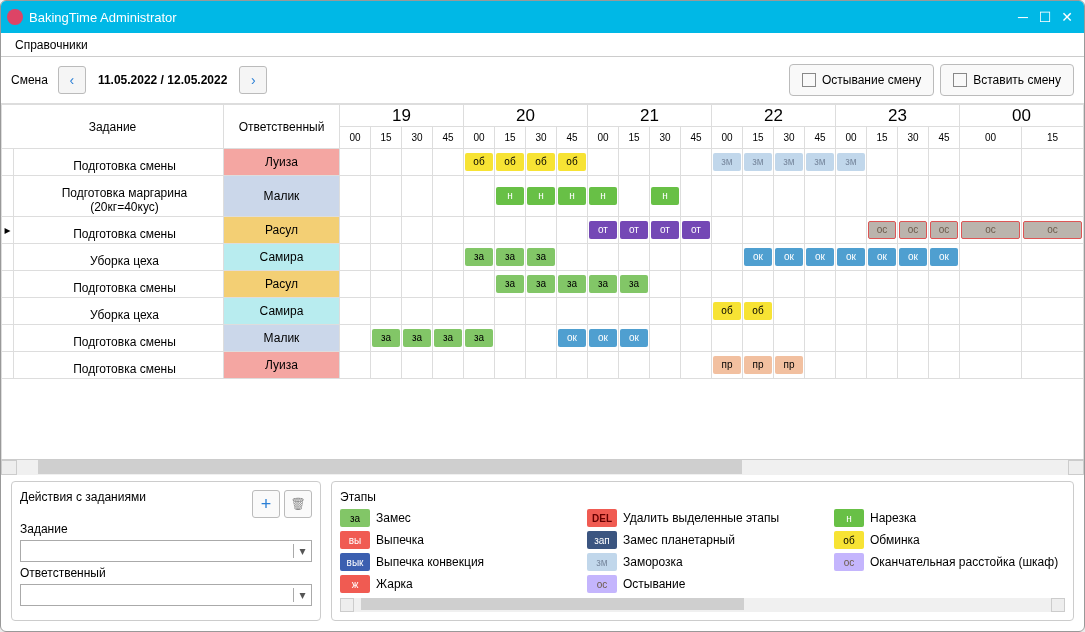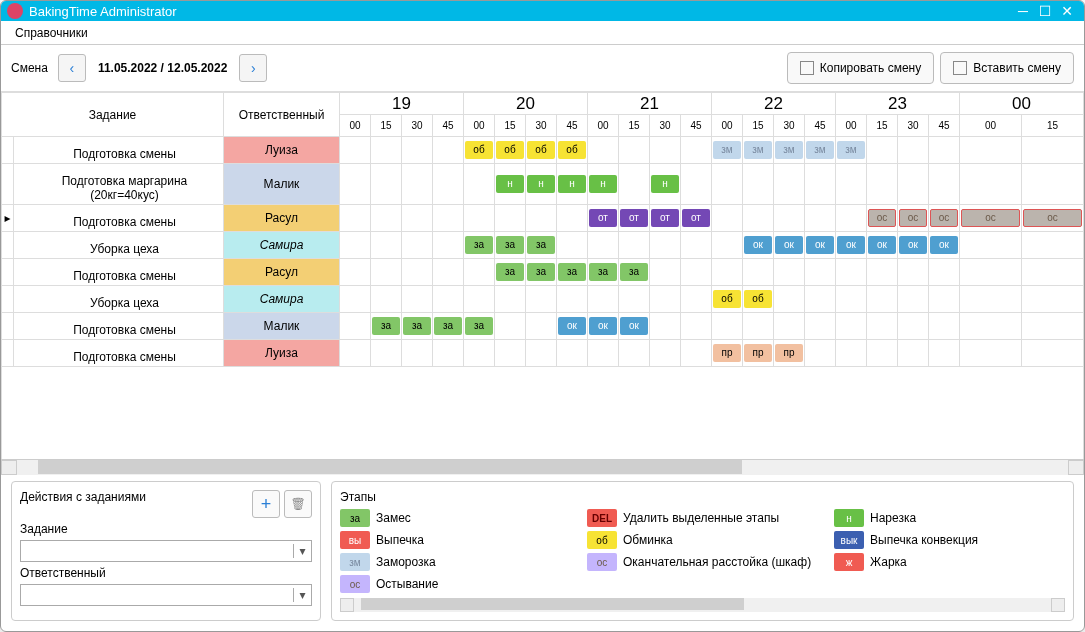--- a/index.html
+++ b/index.html
@@ -1,18 +1,18 @@
 <!DOCTYPE html>
 <html><head>
 <meta charset="utf-8">
 <style>
 * { box-sizing: border-box; margin: 0; padding: 0; }
 body { font-family: "Segoe UI", Tahoma, sans-serif; font-size: 12px; background: #fff; }
 .window { width: 1085px; height: 632px; border: 1px solid #999; display: flex; flex-direction: column; box-shadow: 0 4px 16px rgba(0,0,0,0.2); border-radius: 6px; overflow: hidden; }
-.titlebar { height: 20px; background: #00b8e6; color: #fff; display: flex; align-items: center; padding: 0 6px; font-size: 13px; }
+.titlebar { height: 32px; background: #00b8e6; color: #fff; display: flex; align-items: center; padding: 0 6px; font-size: 13px; }
 .titlebar .logo { width: 16px; height: 16px; background: #d46; border-radius: 50%; display: inline-block; margin-right: 6px; }
 .titlebar .spacer { flex: 1; }
 .titlebar .wbtn { width: 22px; height: 20px; display: flex; align-items: center; justify-content: center; font-size: 14px; cursor: pointer; }
 .mainmenu { height: 24px; border-bottom: 1px solid #ccc; display: flex; align-items: center; padding: 0 8px; background: #fff; }
 .mainmenu span { padding: 2px 6px; cursor: pointer; }
 .toolbar { height: 46px; display: flex; align-items: center; padding: 6px 10px; gap: 6px; }
 .lbl { margin-right: 4px; }
 .navbtn { width: 28px; height: 28px; border: 1px solid #bbb; background: #f5f5f5; border-radius: 3px; display: flex; align-items: center; justify-content: center; cursor: pointer; color: #2a7fd6; font-size: 14px; }
 .daterange { font-weight: bold; height: 28px; line-height: 28px; padding: 0 6px; }
 .tool-spacer { flex: 1; }
@@ -24,21 +24,21 @@
 th.task-h { width: 260px; }
 th.resp-h { width: 116px; }
 th.hour-h { width: 124px; height: 22px; font-size: 17px; }
 th.quarter-h { width: 31px; height: 22px; font-size: 10px; }
 td.task { text-align: left; padding: 10px 6px 2px 18px; height: 22px; }
 td.row-mark { width: 12px; border-right: none; }
 td.resp { height: 22px; font-size: 12px; margin-top: 48px; }
 td.resp.c-pink { background:#f4a6a2; }
 td.resp.c-blue { background:#cbd7ea; }
 td.resp.c-yellow { background:#f3cf74; }
-td.resp.c-cyan { background:#b8ecef;font-style:italic; }
+td.resp.c-cyan { background:#b8ecef; }
 td.cell { width:31px; height:22px; padding:1px; }
 .block { height:18px; line-height:18px; border-radius:2px; font-size:10px; display:flex; align-items:center; justify-content:center; }
 .block.ob { background:#f7e334; } .block.ob::before{content:"об";}
 .block.zm { background:#c1d7eb; color:#7a8aa0;} .block.zm::before{content:"зм";}
 .block.n  { background:#68c046; color:#fff;} .block.n::before{content:"н";}
 .block.ot { background:#7448b5; color:#fff;} .block.ot::before{content:"от";}
 .block.za { background:#82c667;} .block.za::before{content:"за";}
 .block.ok { background:#4f9fd0; color:#fff;} .block.ok::before{content:"ок";}
 .block.os { background:#bbb4ad; border:1px solid #d55; color:#6b5a4a;} .block.os::before{content:"ос";}
 .block.pr { background:#f2c0a0;} .block.pr::before{content:"пр";}
@@ -94,21 +94,21 @@
   </div>
 
   <div class="toolbar">
     <span class="lbl">Смена</span>
     <div class="navbtn">‹</div>
     <span class="daterange">11.05.2022 / 12.05.2022</span>
     <div class="navbtn">›</div>
     <div class="tool-spacer"></div>
     <div class="bigbtn">
       <span class="bicon"></span>
-      <span>Копировать смену</span>
+      <span>Остывание смену</span>
     </div>
     <div class="bigbtn">
       <span class="bicon"></span>
       <span>Вставить смену</span>
     </div>
   </div>
 
   <div class="grid-area">
     <table class="sched" id="sched-table">
         <tbody>
@@ -508,20 +508,24 @@
           </div>
           <div class="stage-item">
             <div class="swatch sw-n">н</div>
             <span>Нарезка</span>
           </div>
           <div class="stage-item">
             <div class="swatch sw-vy">вы</div>
             <span>Выпечка</span>
           </div>
           <div class="stage-item">
+            <div class="swatch sw-zap">зап</div>
+            <span>Замес планетарный</span>
+          </div>
+          <div class="stage-item">
             <div class="swatch sw-ob">об</div>
             <span>Обминка</span>
           </div>
           <div class="stage-item">
             <div class="swatch sw-vyk">вык</div>
             <span>Выпечка конвекция</span>
           </div>
           <div class="stage-item">
             <div class="swatch sw-zm">зм</div>
             <span>Заморозка</span>

